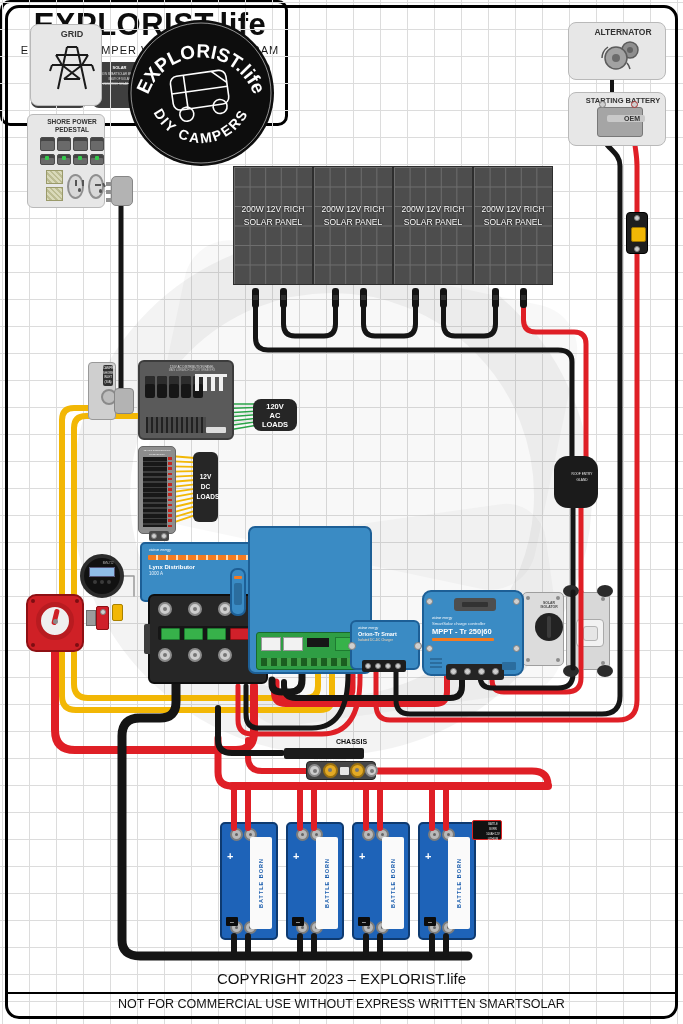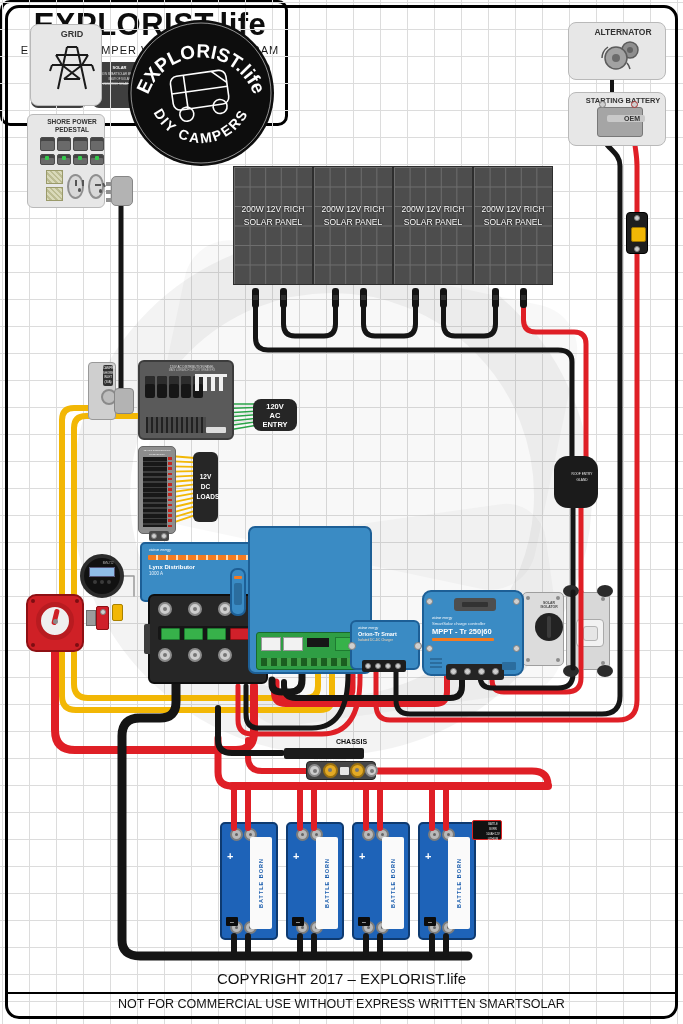--- a/index.html
+++ b/index.html
@@ -365,21 +365,21 @@
     <div style="width:10px;height:22px;background:#161616;border-radius:2px;box-shadow:inset 0 8px 0 #2c2c2c;"></div>
   </div>
   <div class="abs" style="right:5px;top:12px;width:32px;height:14px;
        background:repeating-linear-gradient(to right,#f1f1f1 0 4px,transparent 4px 8px);border-top:3px solid #f1f1f1;"></div>
   <div class="abs" style="left:6px;bottom:5px;width:60px;height:16px;
        background:repeating-linear-gradient(to right,#222 0 2px,#4a4a4a 2px 5px);"></div>
   <div class="abs" style="right:6px;bottom:5px;width:20px;height:6px;background:#ddd;border-radius:1px;"></div>
 </div>
 
 <div class="loadtag" style="left:253px;top:399px;width:44px;height:32px;font-size:7.5px;position:absolute;">
-  <span style="width:30px;">120V AC ENTRY</span>
+  <span style="width:30px;">120V AC LOADS</span>
 </div>
 
 <div class="comp" style="left:138px;top:446px;width:38px;height:88px;background:#8d8d8d;border:1px solid #666;border-radius:5px;">
   <div class="c" style="font-size:2.5px;color:#f2f2f2;line-height:1.4;padding:2px 1px;">12V DC DISTRIBUTION FUSE BLOCK</div>
   <div class="abs" style="left:4px;top:10px;width:24px;height:70px;
        background:repeating-linear-gradient(to bottom,#181818 0 3.5px,#3d3d3d 3.5px 5.2px);"></div>
   <div class="abs" style="left:29px;top:10px;width:4px;height:70px;
        background:repeating-linear-gradient(to bottom,#c3261f 0 2.5px,transparent 2.5px 5.2px);"></div>
   <div class="abs" style="left:10px;bottom:-8px;width:20px;height:10px;background:#4a4a4a;border-radius:2px;">
     <div class="screw" style="left:2px;top:2px;width:6px;height:6px;"></div>
@@ -586,16 +586,16 @@
       <path d="M366,936 V954"></path>
         <path d="M380,936 V954"></path>
         <path d="M432,936 V954"></path>
         <path d="M446,936 V954"></path>
     </g>
     <path stroke="#df1f26" stroke-width="5" d="M581,592 V668"></path>
     <path stroke="#151515" stroke-width="5" d="M573,592 V668"></path>
   </g>
 </svg>
 
-<div class="copyright">COPYRIGHT 2017 – EXPLORIST.life</div>
+<div class="copyright">COPYRIGHT 2023 – EXPLORIST.life</div>
 <div class="disclaimer">NOT FOR COMMERCIAL USE WITHOUT EXPRESS WRITTEN SMARTSOLAR</div>
 
 <div class="page-border"></div>
 
 </body></html>

